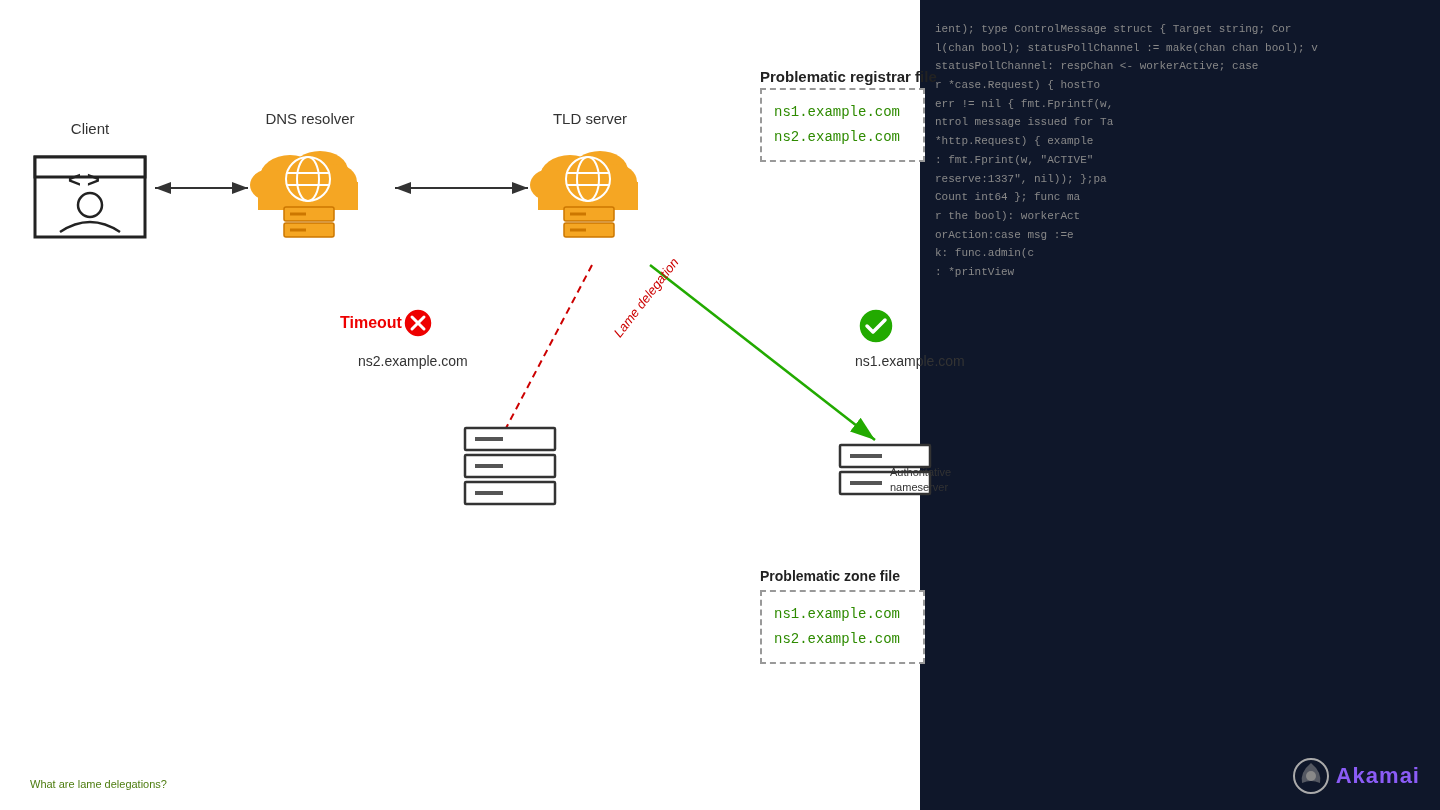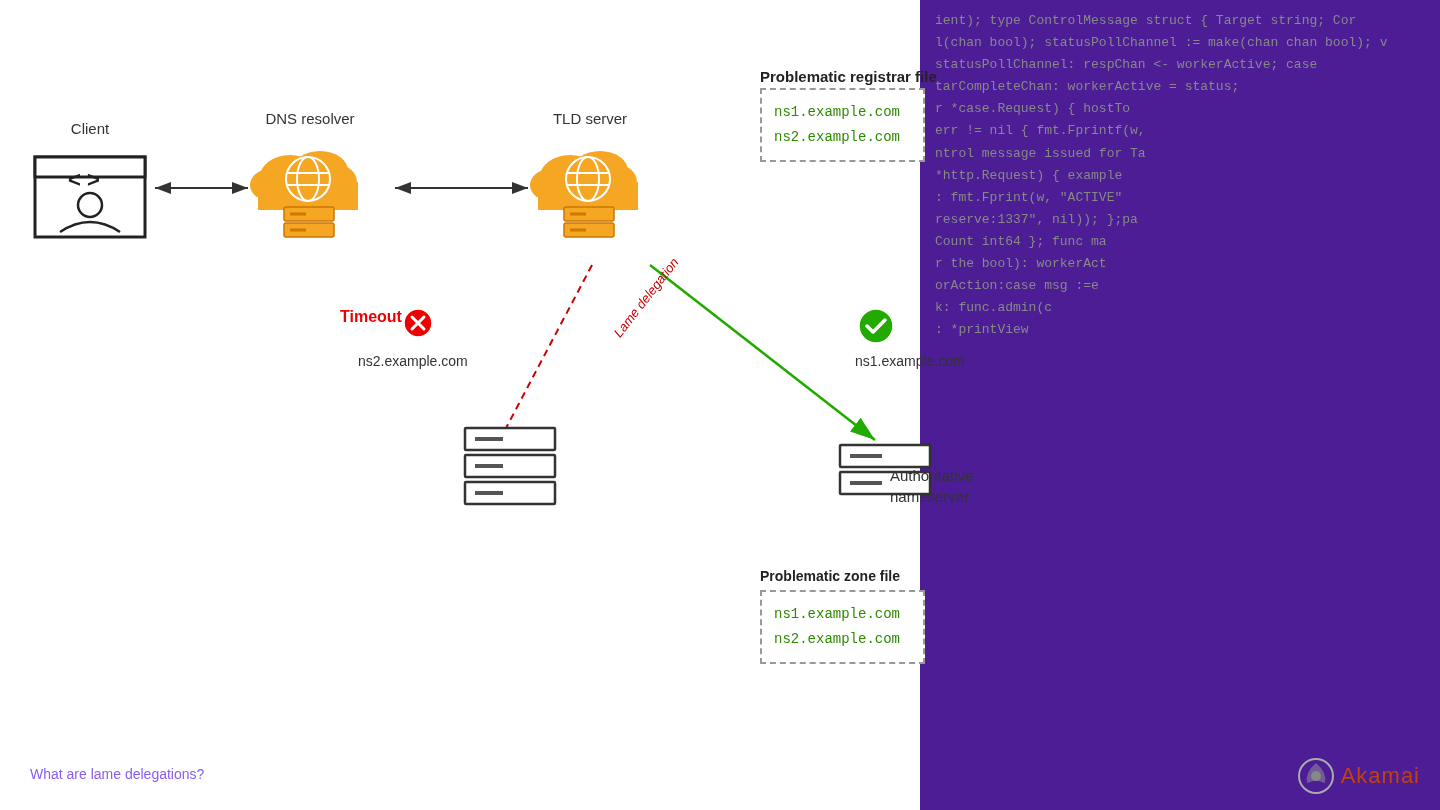--- a/index.html
+++ b/index.html
@@ -12,47 +12,47 @@
       overflow: hidden;
     }
 
     
     .code-bg {
       position: absolute;
       top: 0;
       right: 0;
       width: 520px;
       height: 810px;
-      background: #4c1d95;
+      background: #0f172a;
       font-family: 'Courier New', monospace;
-      font-size: 13px;
+      font-size: 11px;
       color: #888;
-      padding: 10px 15px;
+      padding: 20px 15px;
       line-height: 1.7;
       overflow: hidden;
       pointer-events: none;
       z-index: 0;
     }
 
     .diagram-area {
       position: absolute;
       top: 0;
       left: 0;
       width: 920px;
       height: 712px;
       z-index: 1;
     }
 
     
     .bottom-label {
       position: absolute;
-      bottom: 28px;
+      bottom: 20px;
       left: 30px;
-      font-size: 14px;
-      color: #8b5cf6;
+      font-size: 11px;
+      color: #4d7c0f;
       z-index: 10;
     }
 
     
     .akamai-logo {
       position: absolute;
       bottom: 15px;
       right: 20px;
       z-index: 10;
       display: flex;
@@ -60,22 +60,22 @@
       gap: 6px;
     }
 
     .akamai-logo .logo-icon {
       width: 38px;
       height: 38px;
     }
 
     .akamai-logo .logo-text {
       font-size: 22px;
-      font-weight: normal;
-      color: #c2410c;
+      font-weight: bold;
+      color: #8b5cf6;
       letter-spacing: 1px;
     }
 
     
     .node-label {
       text-align: center;
       font-size: 15px;
       color: #333;
       font-weight: normal;
     }
@@ -180,20 +180,21 @@
       z-index: 6;
     }
 
     
     .timeout-label {
       position: absolute;
       top: 308px;
       left: 340px;
       z-index: 8;
       display: flex;
+      align-items: center;
       gap: 1px;
     }
 
     .timeout-text {
       font-size: 16px;
       color: #e00;
       font-weight: bold;
     }
 
     
@@ -237,21 +238,21 @@
       z-index: 8;
       width: 36px;
       height: 36px;
     }
 
     
     .auth-label {
       position: absolute;
       top: 465px;
       left: 890px;
-      font-size: 15px;
+      font-size: 11px;
       color: #333;
       z-index: 8;
       line-height: 1.4;
     }
 
     
     .decomm-server {
       position: absolute;
       top: 420px;
       left: 445px;
@@ -273,21 +274,20 @@
     }
 
   </style>
 </head>
 <body>
 
 <div class="code-bg">
   <div>ient); type ControlMessage struct { Target string; Cor</div>
   <div>l(chan bool); statusPollChannel := make(chan chan bool); v</div>
   <div>statusPollChannel: respChan &lt;- workerActive; case</div>
-  <div>tarCompleteChan: workerActive = status;</div>
   <div>r *case.Request) { hostTo</div>
   <div>err != nil { fmt.Fprintf(w,</div>
   <div>ntrol message issued for Ta</div>
   <div>*http.Request) { example</div>
   <div>: fmt.Fprint(w, "ACTIVE"</div>
   <div>reserve:1337", nil)); };pa</div>
   <div>Count int64 }; func ma</div>
   <div>r the bool): workerAct</div>
   <div>orAction:case msg :=e</div>
   <div>k: func.admin(c</div>

